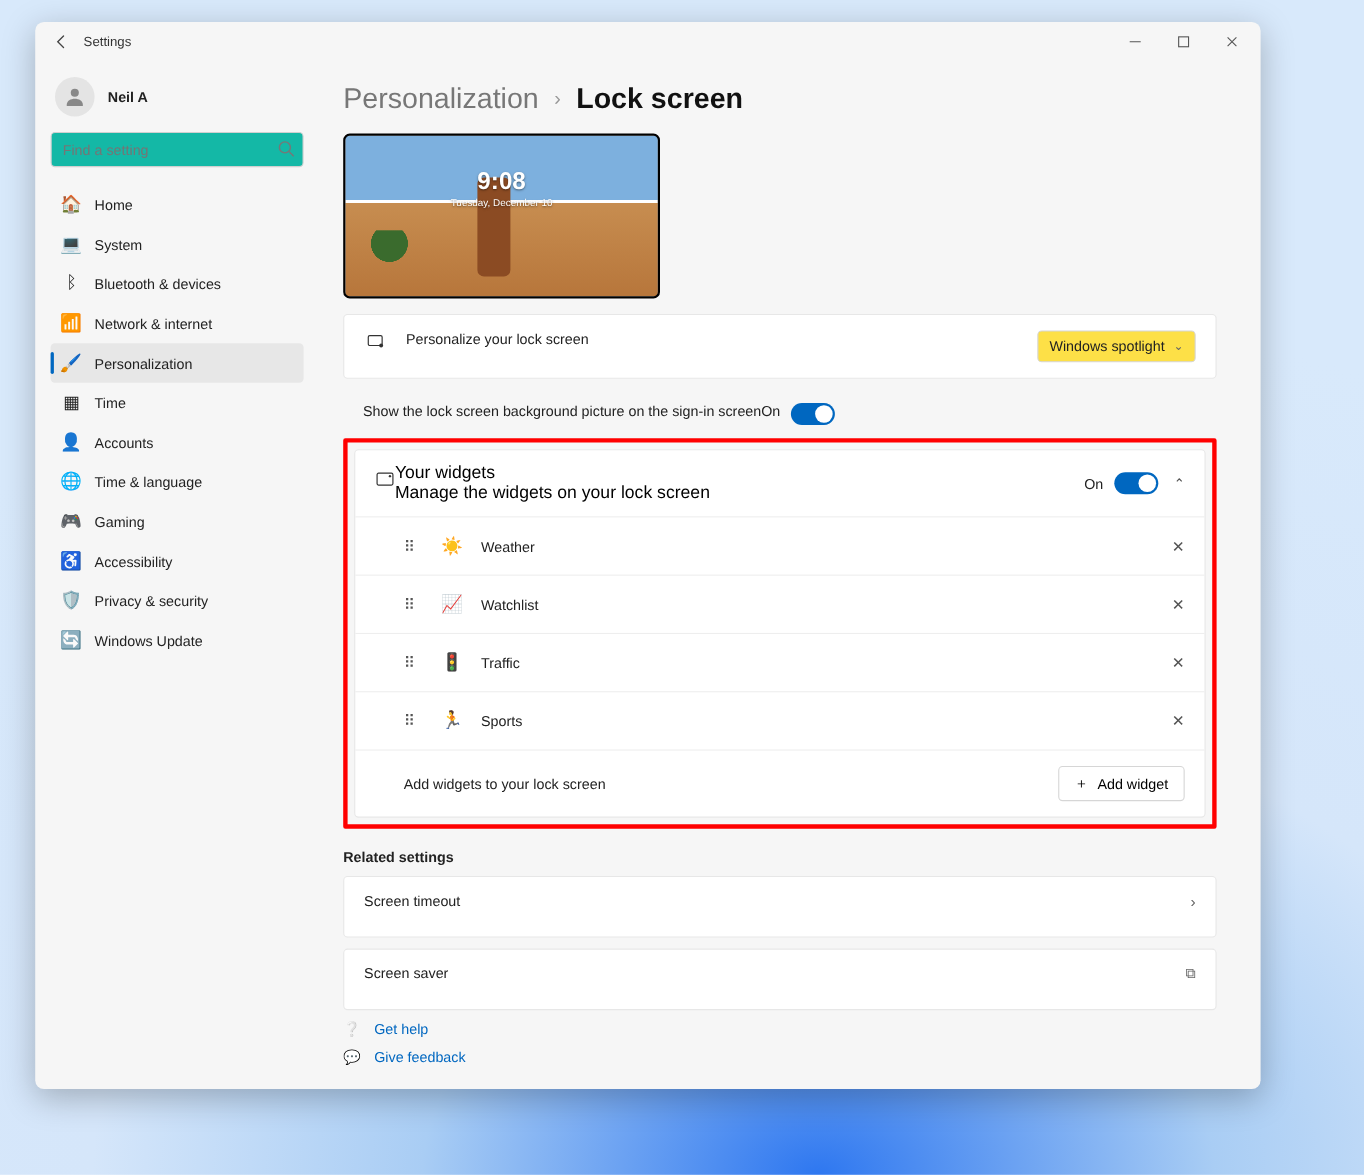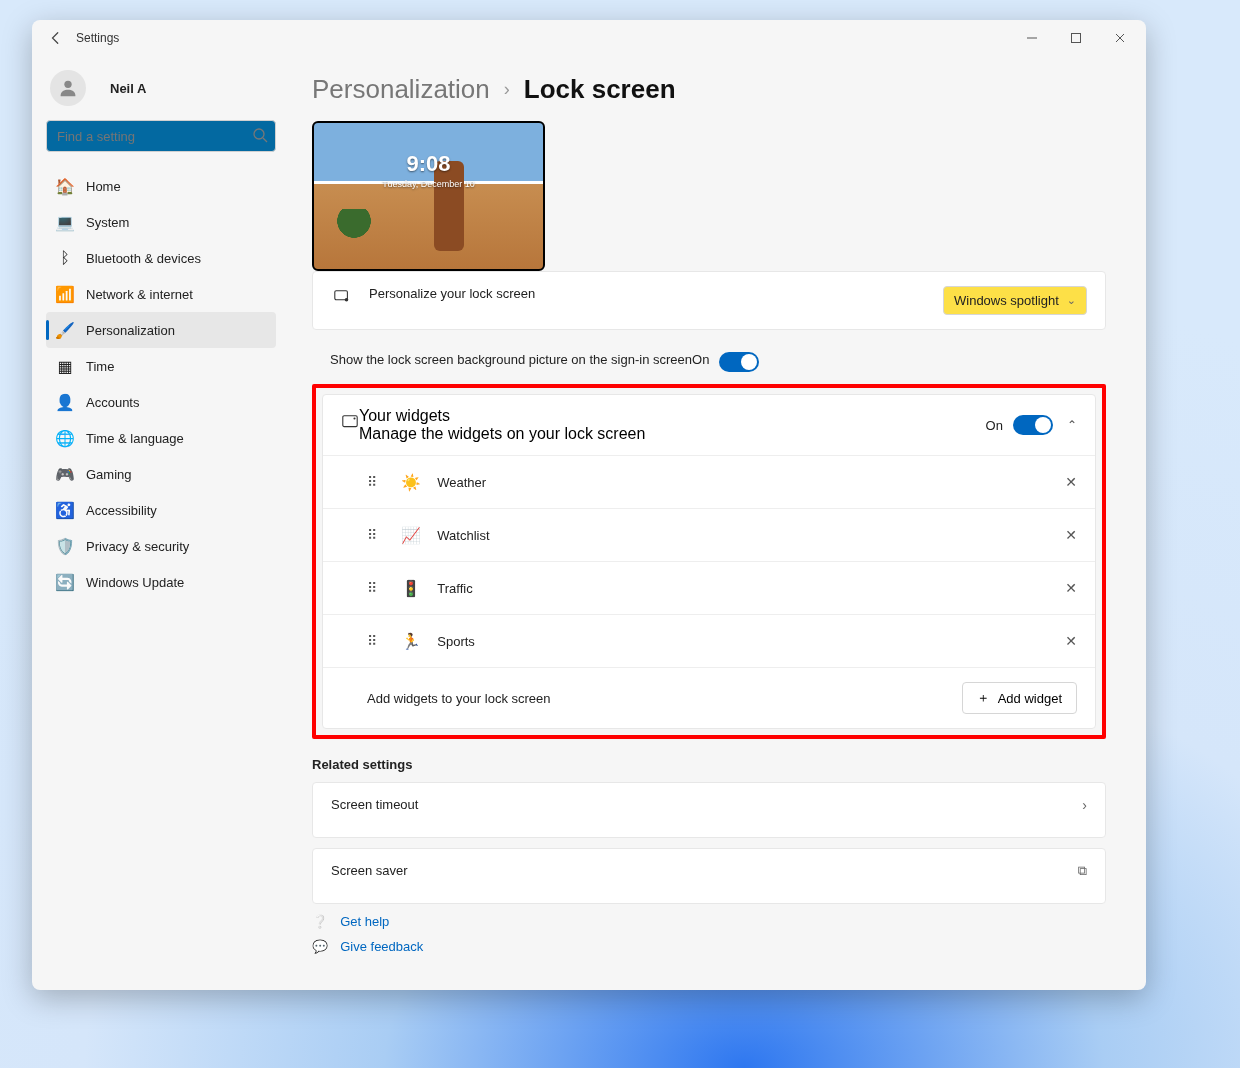--- a/index.html
+++ b/index.html
@@ -15,40 +15,40 @@
     display: flex; flex-direction: column;
   }
   .titlebar { height: 36px; display: flex; align-items: center; padding: 0 4px; }
   .back-btn { width: 40px; height: 36px; display:flex;align-items:center;justify-content:center;color:#444;}
   .titlebar .title { font-size: 12px; color:#333; }
   .win-controls { margin-left: auto; display:flex; }
   .win-btn { width:44px;height:36px;display:flex;align-items:center;justify-content:center;color:#555;}
   .content { flex:1; display:flex; overflow:hidden; }
 
   .sidebar { width: 258px; padding: 8px 14px 0 14px; display:flex;flex-direction:column; }
-  .profile { display:flex;align-items:center;gap:24px;padding:6px 4px 14px 4px; }
+  .profile { display:flex;align-items:center;gap:12px;padding:6px 4px 14px 4px; }
   .avatar { width:36px;height:36px;border-radius:50%;background:#e4e4e4;display:flex;align-items:center;justify-content:center; }
   .avatar svg{width:22px;height:22px;fill:#888;}
   .profile .name { font-size:13px;font-weight:600;color:#222; }
   .search { position:relative;margin-bottom:12px; }
-  .search input{ width:100%;height:32px;border:1px solid #d0d0d0;border-radius:4px;padding:0 30px 0 10px;font-size:13px;background:#0369a1;}
+  .search input{ width:100%;height:32px;border:1px solid #d0d0d0;border-radius:4px;padding:0 30px 0 10px;font-size:13px;background:#14b8a6;}
   .search .search-icon{position:absolute;right:8px;top:7px;color:#777;}
 
   .nav { list-style:none; margin-top:4px; }
   .nav li { display:flex;align-items:center;gap:12px;height:36px;padding:0 10px;border-radius:4px;font-size:13px;color:#222;cursor:default; }
   .nav li .icon { width:18px;height:18px;display:flex;align-items:center;justify-content:center;font-size:16px; }
   .nav li.active { background:#e7e7e7; position:relative; }
   .nav li.active::before{content:"";position:absolute;left:0;top:8px;bottom:8px;width:3px;background:#0067c0;border-radius:2px;}
 
   .main { flex:1; padding: 18px 40px 30px 22px; overflow-y:auto; }
   .breadcrumb { display:flex;align-items:center;gap:14px;font-size:26px;color:#777;margin-bottom:16px; }
   .breadcrumb .current{color:#111;font-weight:600;}
   .breadcrumb .chev{font-size:18px;color:#999;}
 
-  .preview { width:233px;height:150px;border:2px solid #000;border-radius:6px;overflow:hidden;position:relative;background:linear-gradient(#7db0de 0%,#7db0de 40%,#fff 40%,#fff 42%,#c78d50 42%,#b7763b 100%);margin-bottom:0;}
+  .preview { width:288px;height:150px;border:2px solid #000;border-radius:6px;overflow:hidden;position:relative;background:linear-gradient(#7db0de 0%,#7db0de 40%,#fff 40%,#fff 42%,#c78d50 42%,#b7763b 100%);margin-bottom:14px;}
   .preview::after{content:"";position:absolute;left:22px;bottom:20px;width:36px;height:40px;background:radial-gradient(circle at 50% 30%, #3a6b2d 0 50%, transparent 51%);}
   .preview .rock{position:absolute;left:120px;bottom:18px;width:30px;height:90px;background:#8b4b23;border-radius:6px;}
   .preview .time{position:absolute;left:0;right:0;top:28px;text-align:center;color:#fff;font-weight:700;font-size:22px;text-shadow:0 1px 2px rgba(0,0,0,.5);}
   .preview .date{position:absolute;left:0;right:0;top:56px;text-align:center;color:#fff;font-size:9px;text-shadow:0 1px 2px rgba(0,0,0,.5);}
 
   .card{background:#fff;border:1px solid #e7e7e7;border-radius:4px;margin-bottom:10px;}
   .card-row{display:flex;align-items:flex-start;padding:14px 18px;min-height:54px;}
   .card-row .leading-icon{width:22px;height:22px;margin-right:16px;color:#333;display:flex;align-items:center;justify-content:center;}
   .card-row .label{font-size:13px;color:#222;}
   .card-row .spacer{flex:1;}

